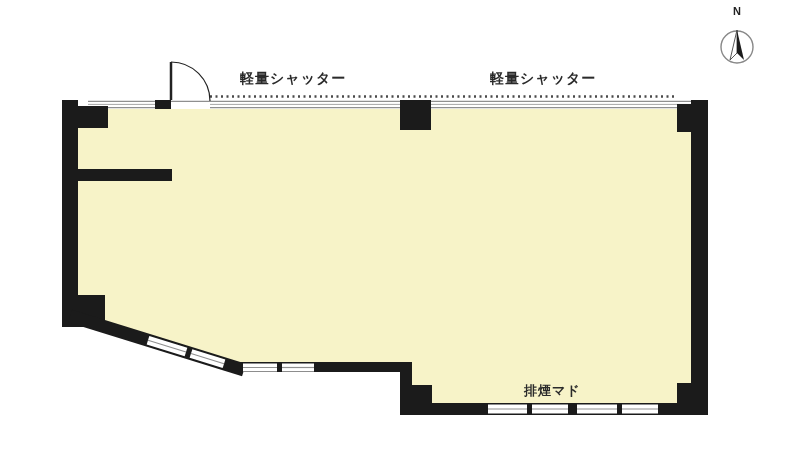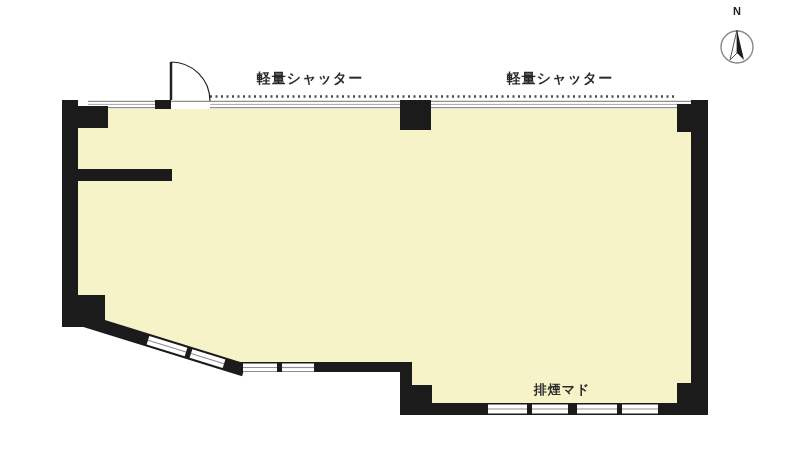--- a/index.html
+++ b/index.html
@@ -20,21 +20,20 @@
   .white-stroke{stroke:#ffffff;}
   .dots{stroke:var(--shutter-dotted,#4a4a4a);}
   .door-line{stroke:#222222;}
   .compass-ring{stroke:#888888;fill:none;}
   .label{
     position:absolute;
     color:var(--label-text,#2a2a2a);
     font-weight:bold;
     font-size:14px;
     letter-spacing:1px;
-    text-align:center;
     white-space:nowrap;
     line-height:1;
   }
   .label.small{font-size:13px;}
   .north-label{
     position:absolute;
     color:#222;
     font-weight:bold;
     font-size:11px;
     text-align:center;
@@ -112,17 +111,17 @@
       <circle class="compass-ring" cx="737" cy="47" r="16" stroke-width="1.4"></circle>
       <polygon points="737,30 730,60 737,53" fill="#ffffff" stroke="#444" stroke-width="0.9"></polygon>
       <polygon points="737,30 744,60 737,53" fill="#1b1b1b"></polygon>
     </g>
   </svg>
 
   <div class="label" style="left:240px;top:71px;width:140px;">軽量シャッター</div>
 
   <div class="label" style="left:490px;top:71px;width:140px;">軽量シャッター</div>
 
-  <div class="label small" style="left:497px;top:384px;width:130px;font-family:Liberation Mono, monospace;">排煙マド</div>
+  <div class="label small" style="left:524px;top:384px;width:130px;">排煙マド</div>
 
   <div class="north-label" style="left:729px;top:6px;width:16px;">N</div>
 
 </div>
 
 </body></html>

